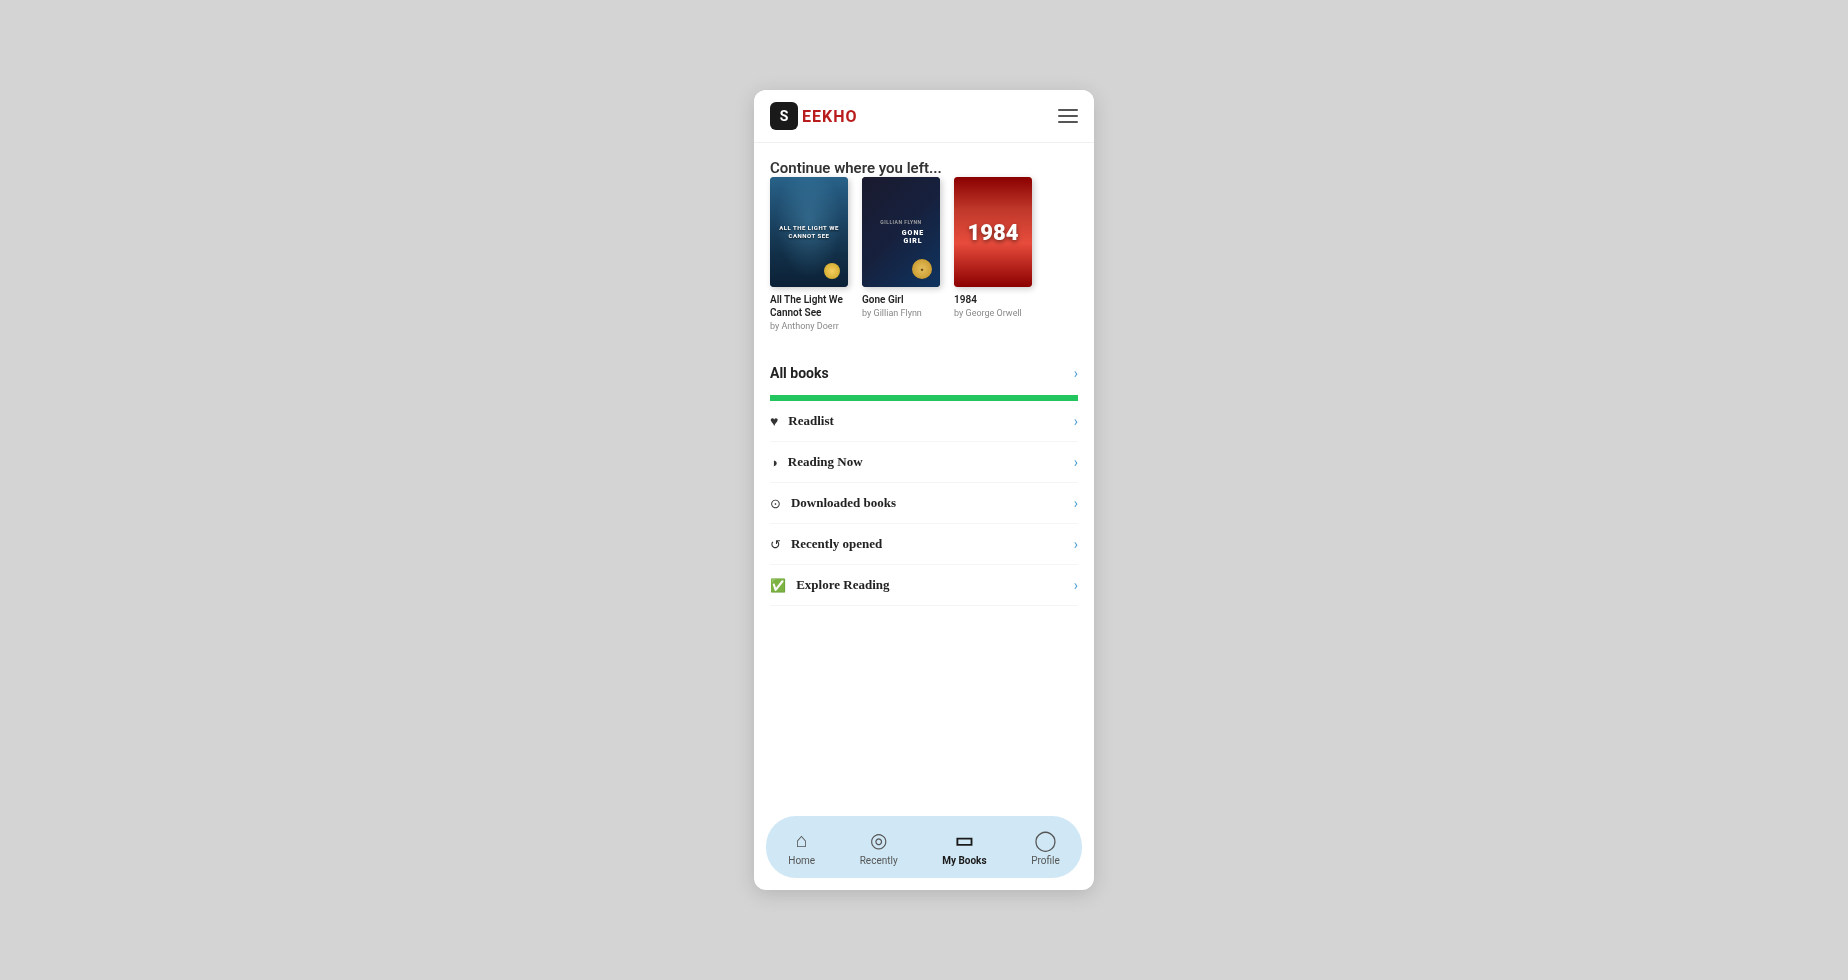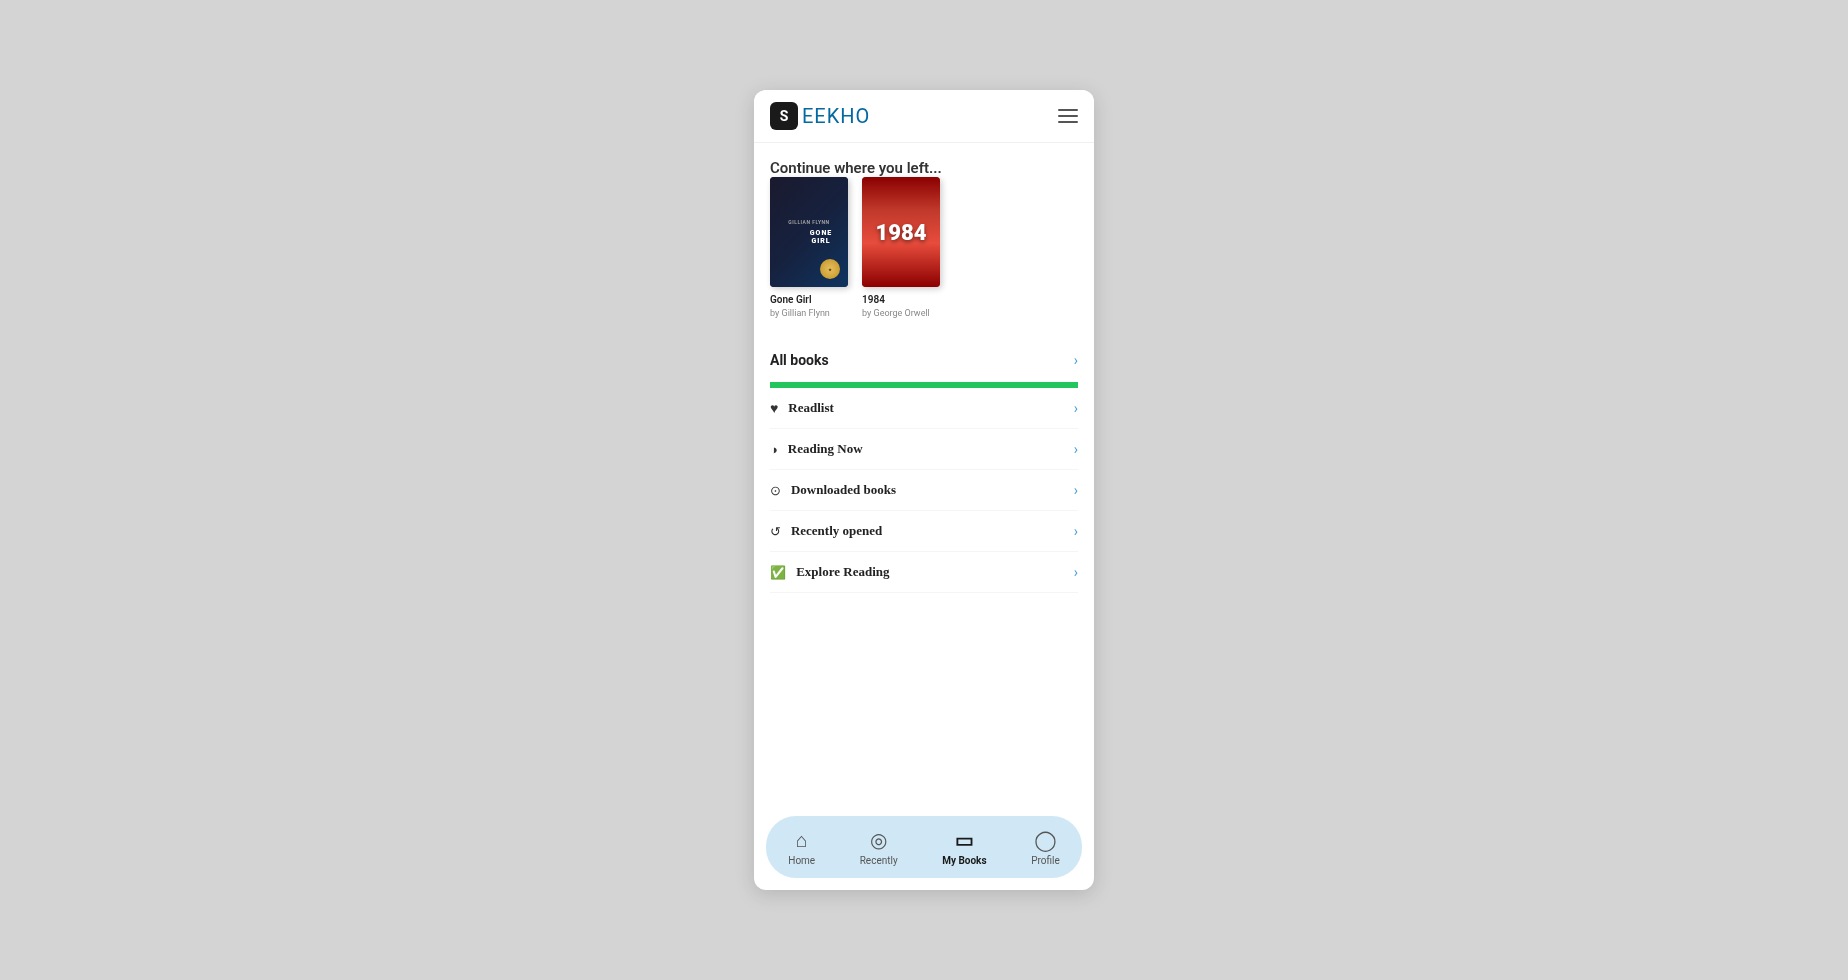--- a/index.html
+++ b/index.html
@@ -47,23 +47,23 @@
       border-radius: 6px;
       display: flex;
       align-items: center;
       justify-content: center;
       color: white;
       font-size: 14px;
       font-weight: 700;
     }
 
     .logo-text {
-      font-size: 20px;
-      font-weight: 400;
-      color: #0369a1;
+      font-size: 16px;
+      font-weight: 700;
+      color: #b91c1c;
       letter-spacing: 1px;
     }
 
     .menu-icon {
       display: flex;
       flex-direction: column;
       gap: 4px;
       cursor: pointer;
     }
 
@@ -364,20 +364,28 @@
     </div>
   </div>
 
   <div class="main-content">
 
     <div>
       <div class="section-title">Continue where you left...</div>
 
       <div class="books-carousel">
 
+        <div class="book-item">
+          <div class="book-cover book-cover-1">
+            <span class="book-title-on-cover">ALL THE LIGHT WE CANNOT SEE</span>
+            <div class="gold-circle"></div>
+          </div>
+          <div class="book-meta">All The Light We Cannot See</div>
+          <div class="book-author">by Anthony Doerr</div>
+        </div>
 
         <div class="book-item">
           <div class="book-cover book-cover-2">
             <span class="gone-girl-author">GILLIAN FLYNN</span>
             <span class="gone-girl-title">GONE<br>GIRL</span>
             <div class="smart-badge">★</div>
           </div>
           <div class="book-meta">Gone Girl</div>
           <div class="book-author">by Gillian Flynn</div>
         </div>

